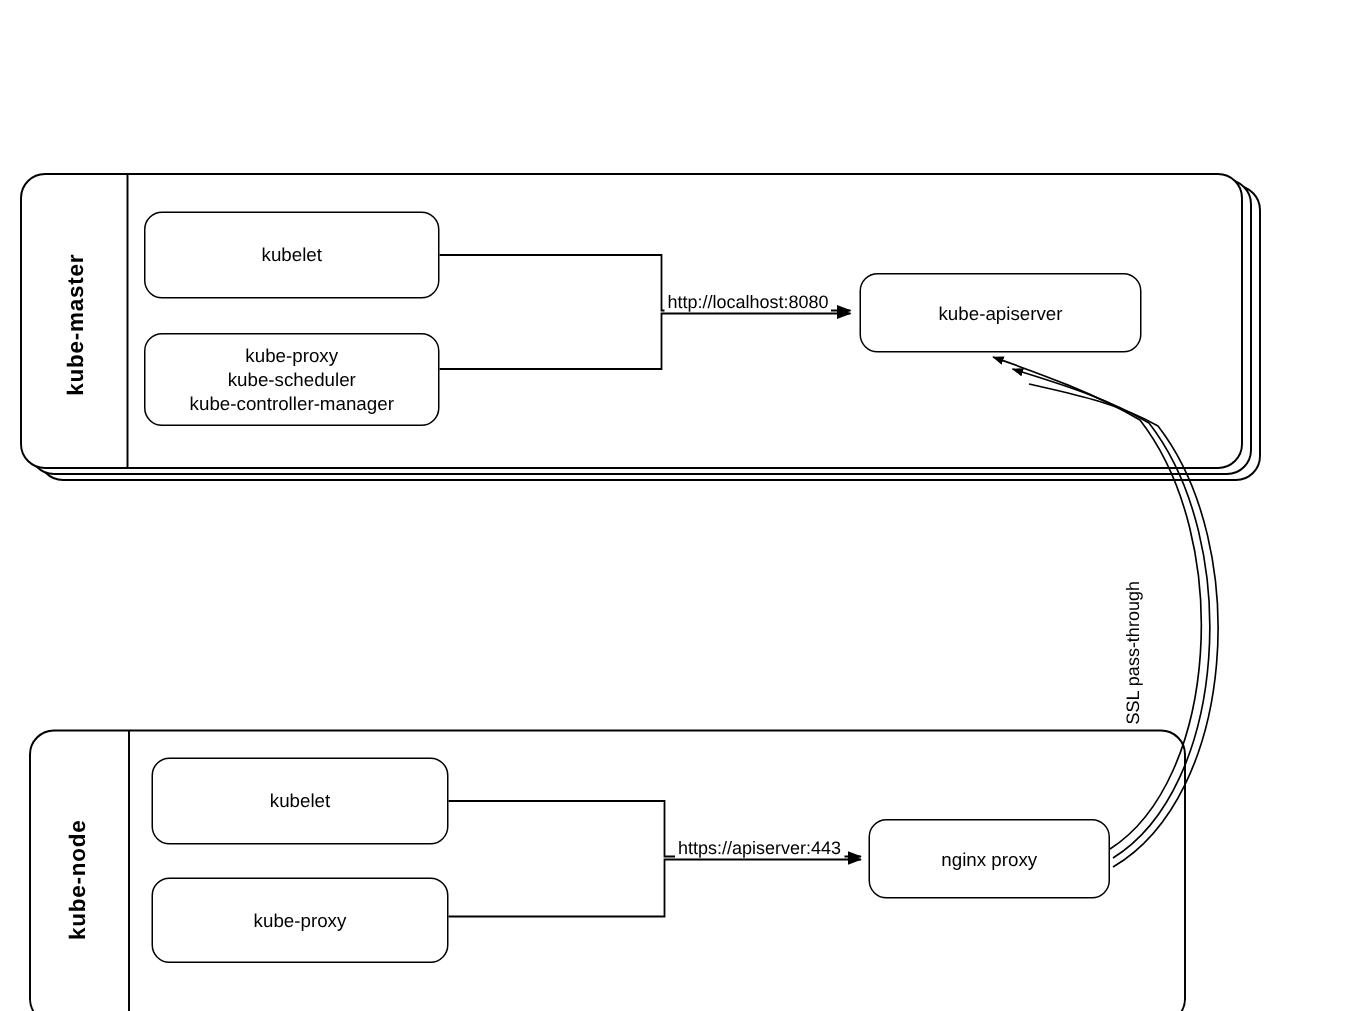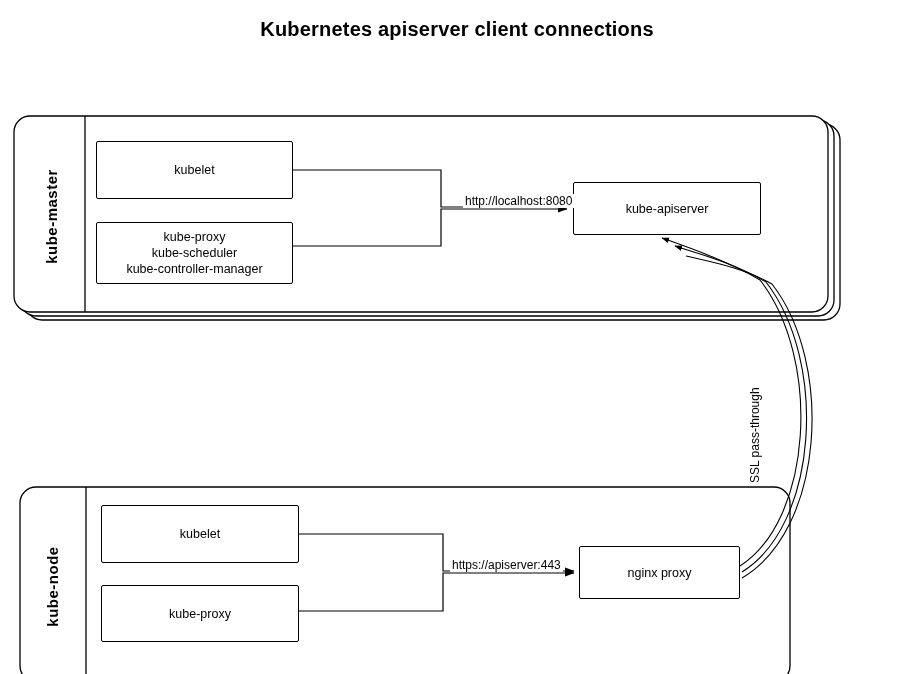--- a/index.html
+++ b/index.html
@@ -41,21 +41,21 @@
     font-weight: bold;
     letter-spacing: 0.5px;
     transform: rotate(-90deg);
     white-space: nowrap;
     text-align: center;
   }
   .node-box {
     position: absolute;
     box-sizing: border-box;
     border: 1.3px solid #000;
-    border-radius: 2px;
+    border-radius: 12px;
     background: #ffffff;
     display: flex;
     align-items: center;
     justify-content: center;
     text-align: center;
     font-size: 12.5px;
     line-height: 16px;
     padding: 2px 4px;
   }
   .edge-label {
@@ -72,21 +72,20 @@
     white-space: nowrap;
     transform: rotate(-90deg);
     transform-origin: left top;
   }
 </style>
 </head>
 <body>
 
 <div id="canvas">
 
-  <div id="title">Kubernetes apiserver client connections</div>
 
   <svg class="svg-layer" viewBox="0 0 914 674">
     <defs>
       <marker id="arrow" markerWidth="9" markerHeight="9" refX="7.5" refY="3" orient="auto" markerUnits="strokeWidth">
         <path d="M0,0 L8,3 L0,6 z" fill="#000"></path>
       </marker>
       <marker id="arrowsm" markerWidth="8" markerHeight="8" refX="6.5" refY="2.6" orient="auto" markerUnits="strokeWidth">
         <path d="M0,0 L7,2.6 L0,5.2 z" fill="#000"></path>
       </marker>
     </defs>
@@ -149,19 +148,19 @@
   </div>
 
   <div class="node-box" style="left:101px; top:585px; width:198px; height:57px;">
     <span>kube-proxy</span>
   </div>
 
   <div class="node-box" style="left:579px; top:546px; width:161px; height:53px;">
     <span>nginx proxy</span>
   </div>
 
-  <div class="edge-label" style="left:443px; top:194px;margin-left:20px;">http://localhost:8080</div>
+  <div class="edge-label" style="left:443px; top:194px;">http://localhost:8080</div>
 
   <div class="edge-label" style="left:450px; top:558px;">https://apiserver:443</div>
 
   <div class="edge-label-rot" style="left:748px; top:483px;">SSL pass-through</div>
 
 </div>
 
 </body></html>

